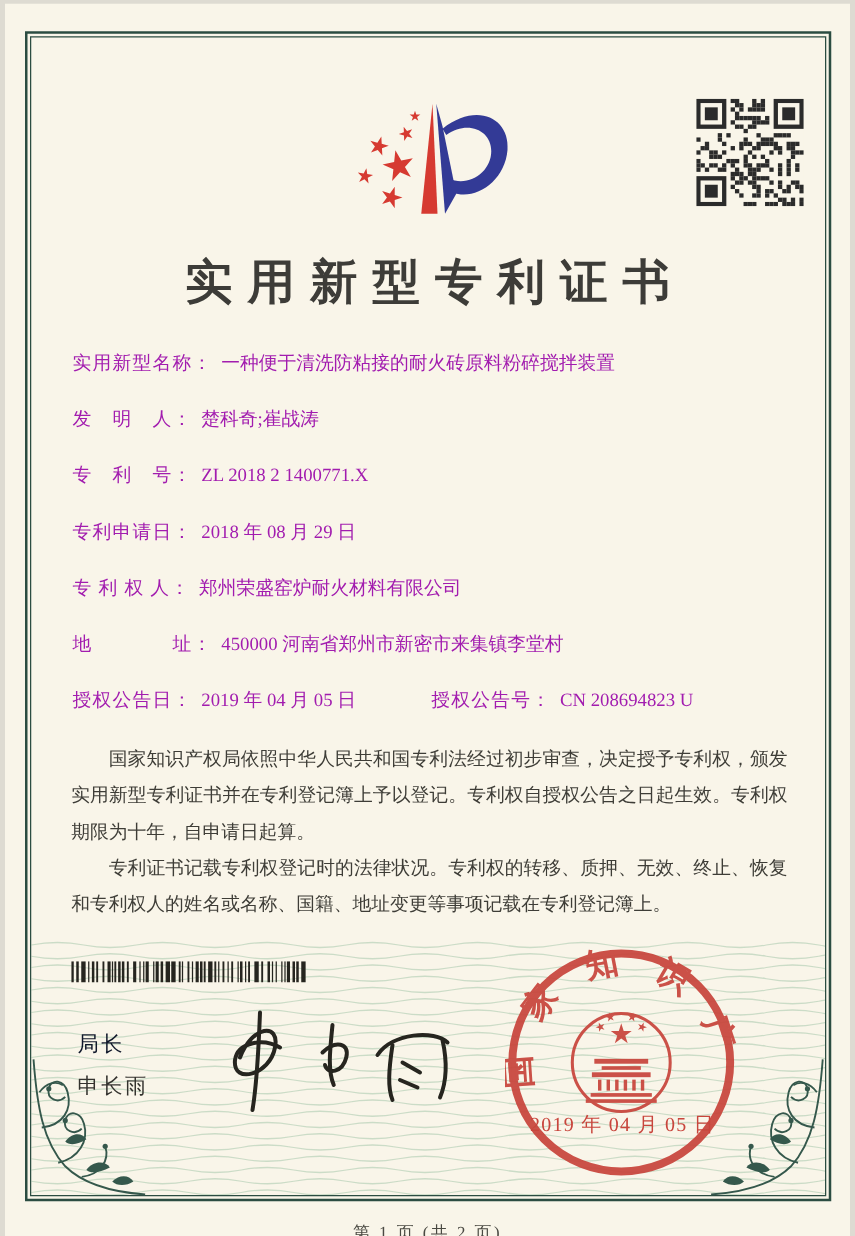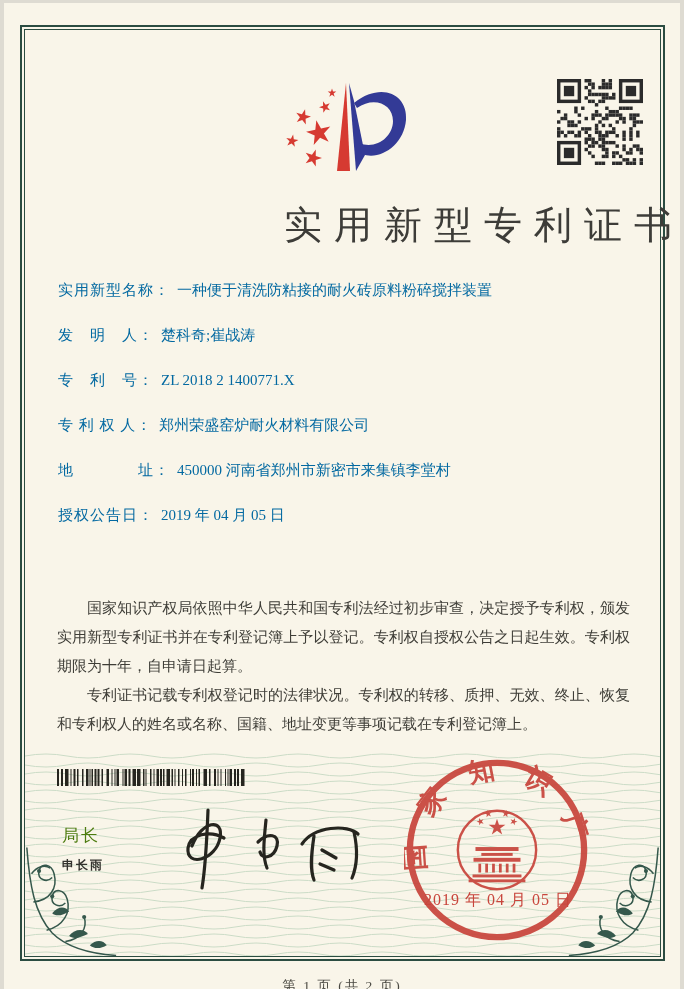--- a/index.html
+++ b/index.html
@@ -10,32 +10,32 @@
         border:2.5px solid #2b4c41;z-index:2;}
   .frame-inner{position:absolute;inset:2px;border:1px solid #2b4c41;}
   .guilloche{position:absolute;left:25px;top:752px;width:635px;height:206px;z-index:1;}
   .corner{position:absolute;z-index:3;}
   .corner.bl{left:24px;bottom:30px;}
   .corner.br{right:23px;bottom:30px;transform:scaleX(-1);}
   .content{position:absolute;inset:0;z-index:4;}
   .cert-number{position:absolute;left:58px;top:80px;font-size:15px;letter-spacing:2.5px;color:#454540;}
   .logo{position:absolute;left:272px;top:74px;}
   .qr{position:absolute;left:557px;top:79px;}
-  .title{position:absolute;left:0;right:0;top:200px;text-align:right;font-size:38px;
-         font-weight:normal;letter-spacing:12px;text-indent:12px;color:#3d3c38;}
+  .title{position:absolute;left:0;right:0;top:200px;text-align:center;font-size:38px;
+         font-weight:bold;letter-spacing:12px;text-indent:12px;color:#3d3c38;}
   .fields{position:absolute;left:58px;top:281px;right:36px;}
-  .frow{height:20px;margin-bottom:25px;font-size:15px;color:#0369a1;white-space:nowrap;}
+  .frow{height:20px;margin-bottom:25px;font-size:15px;color:#a21caf;white-space:nowrap;}
   .frow .lbl{letter-spacing:1px;margin-right:7px;}
   .frow.double{display:flex;}
   .frow .col1{width:287px;flex:none;}
   .paras{position:absolute;left:57px;top:594px;right:54px;}
   .paras p{margin:0;text-indent:2em;font-size:15px;line-height:29px;text-align:justify;color:#3e3d37;}
   .barcode{position:absolute;left:57px;top:769px;}
-  .sig-title{position:absolute;left:62px;top:824px;font-size:17px;letter-spacing:2px;color:#4d7c0f;}
-  .sig-name{position:absolute;left:62px;top:857px;font-size:12px;letter-spacing:2px;color:#33322e;font-weight:bold;}
+  .sig-title{position:absolute;left:62px;top:824px;font-size:17px;letter-spacing:2px;color:#0f172a;}
+  .sig-name{position:absolute;left:62px;top:857px;font-size:17px;letter-spacing:2px;color:#33322e;}
   .signature{position:absolute;left:162px;top:798px;}
   .seal{position:absolute;left:404px;top:757px;z-index:5;opacity:.93;}
   .seal-date{position:absolute;left:407px;top:890px;width:182px;text-align:center;z-index:6;
              font-size:16px;letter-spacing:1px;color:#c8453c;}
   .footer{position:absolute;left:0;right:0;top:937px;text-align:center;font-size:13.5px;
           letter-spacing:2px;color:#4a4942;margin-top:40px;}
 </style>
 </head>
 <body>
 
@@ -325,27 +325,31 @@
       <div class="frow">
         <span class="lbl">实用新型名称：</span><span class="val">一种便于清洗防粘接的耐火砖原料粉碎搅拌装置</span>
       </div>
       <div class="frow">
         <span class="lbl">发　明　人：</span><span class="val">楚科奇;崔战涛</span>
       </div>
       <div class="frow">
         <span class="lbl">专　利　号：</span><span class="val">ZL 2018 2 1400771.X</span>
       </div>
       <div class="frow">
+        <span class="lbl">专利申请日：</span><span class="val">2018 年 08 月 29 日</span>
+      </div>
+      <div class="frow">
         <span class="lbl">专 利 权 人：</span><span class="val">郑州荣盛窑炉耐火材料有限公司</span>
       </div>
       <div class="frow">
         <span class="lbl">地　　　　址：</span><span class="val">450000 河南省郑州市新密市来集镇李堂村</span>
       </div>
       <div class="frow double">
         <span class="col1"><span class="lbl">授权公告日：</span><span class="val">2019 年 04 月 05 日</span></span>
+        <span><span class="lbl">授权公告号：</span><span class="val">CN 208694823 U</span></span>
       </div>
     </div>
 
     <div class="paras">
       <p>国家知识产权局依照中华人民共和国专利法经过初步审查，决定授予专利权，颁发实用新型专利证书并在专利登记簿上予以登记。专利权自授权公告之日起生效。专利权期限为十年，自申请日起算。</p>
       <p>专利证书记载专利权登记时的法律状况。专利权的转移、质押、无效、终止、恢复和专利权人的姓名或名称、国籍、地址变更等事项记载在专利登记簿上。</p>
     </div>
 
     <svg class="barcode" width="193" height="17" viewBox="0 0 193 17">
       <g id="bars" fill="#26251f">

